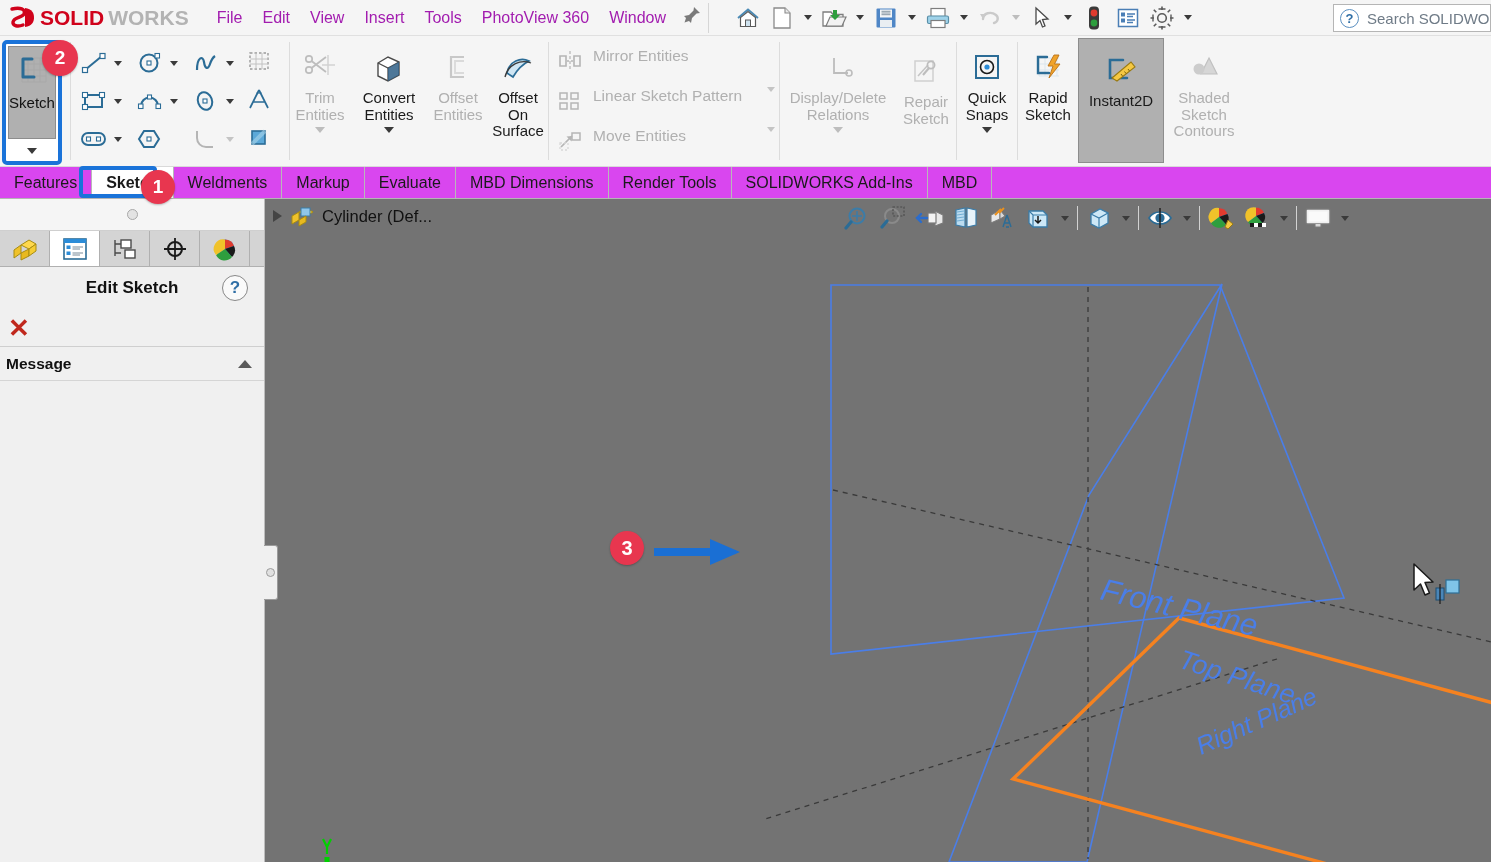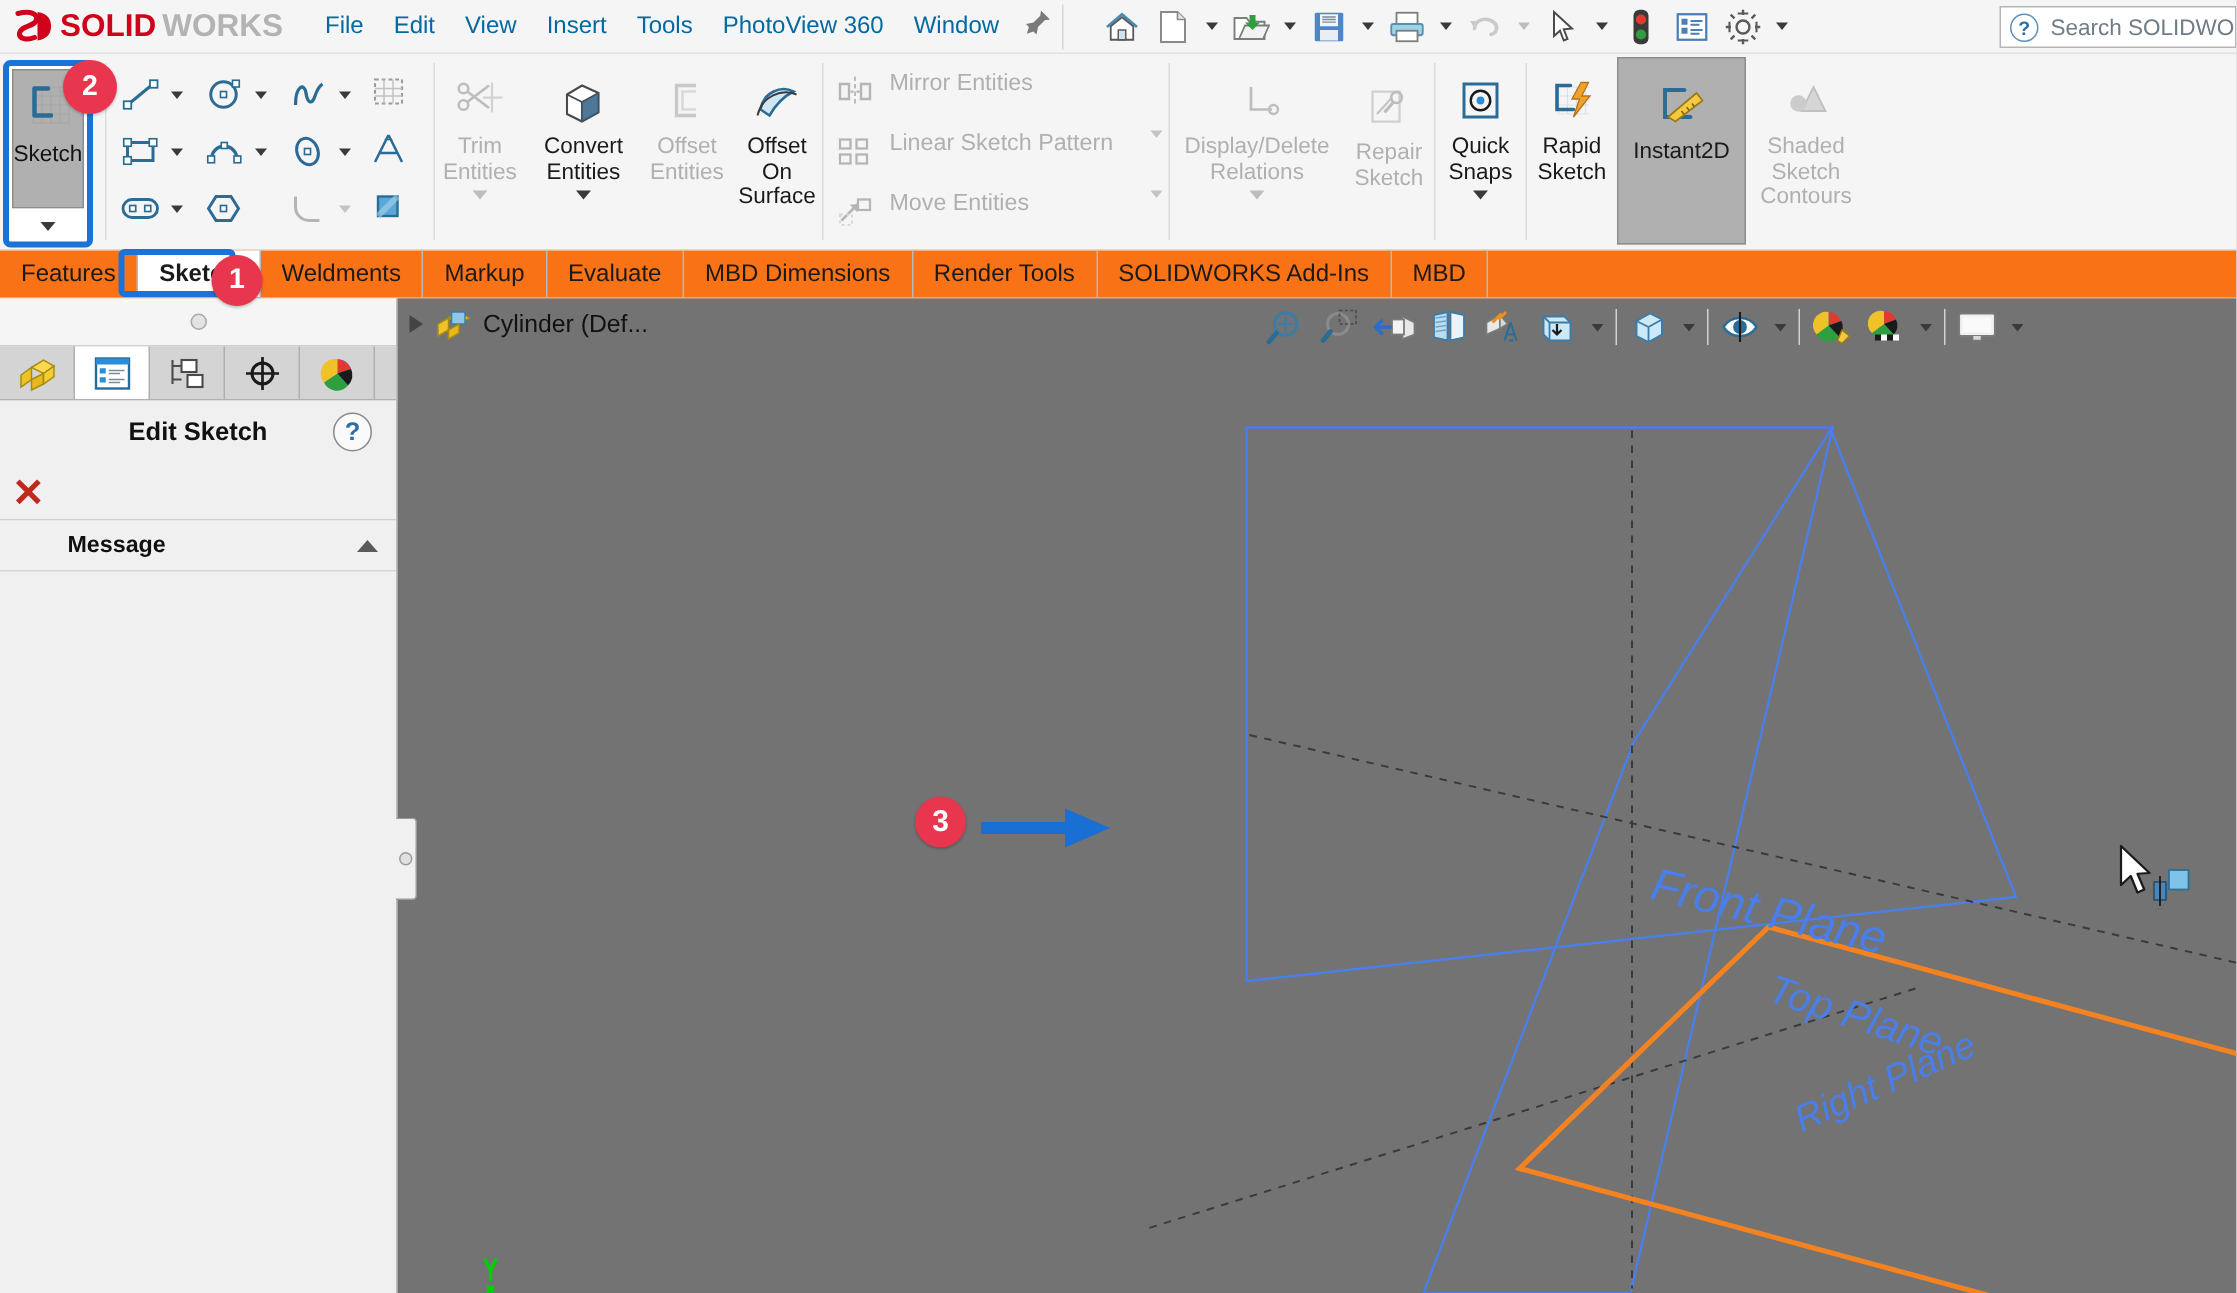--- a/index.html
+++ b/index.html
@@ -20,21 +20,21 @@
   }
   .logo {
     display: flex; align-items: center; gap: 4px;
     margin-left: 6px; margin-right: 18px;
     font-weight: bold; letter-spacing: -0.2px;
   }
   .logo-solid { color: #d0021b; font-size: 21px; font-weight: bold; letter-spacing: 0px; }
   .logo-works { color: #b3b3b3; font-size: 21px; font-weight: bold; letter-spacing: 0px; }
   .menu-items { display: flex; align-items: center; gap: 0px; }
   .menu-item {
-    font-size: 16px; color: #0369a1; padding: 4px 10px; cursor: default;
+    font-size: 16px; color: #a21caf; padding: 4px 10px; cursor: default;
     white-space: nowrap;
   }
   .pin-icon { margin-left: 6px; color: #7a7a7a; font-size: 17px; }
 
   .mb-sep { width: 1px; height: 30px; background: #d6d6d6; margin: 0 6px; }
 
   .mb-tools { display: flex; align-items: center; gap: 0px; margin-left: 16px; }
   .tbtn {
     display: inline-flex; align-items: center; justify-content: center;
     width: 34px; height: 32px; cursor: default;
@@ -127,21 +127,21 @@
   
   .stackgrp { display: flex; flex-direction: column; justify-content: center; padding: 10px 4px 0 6px; gap: 2px; }
   .stackrow { display: flex; align-items: flex-start; gap: 8px; height: 38px; cursor: default; }
   .stackrow .si { width: 30px; height: 28px; display: flex; align-items: center; justify-content: center; }
   .stackrow .slabel { font-size: 15.5px; color: #b0b0b0; white-space: nowrap; }
   .rowcaret { margin-left: auto; }
 
   
   .tabbar {
     position: absolute; left: 0; top: 167px; width: 1491px; height: 32px;
-    background: #f97316; display: flex; align-items: stretch;
+    background: #d946ef; display: flex; align-items: stretch;
     border-bottom: 1px solid #b5b5b5;
   }
   .tab {
     display: flex; align-items: center; padding: 0 14px;
     font-size: 16px; color: #1a1a1a; cursor: default;
     border-right: 1px solid #b8b8b8; white-space: nowrap;
   }
   .tab.active { background: #ffffff; font-weight: bold; }
   #tab-sketch-ring {
     position: absolute; left: 79px; top: 166px; width: 78px; height: 32px;
@@ -180,21 +180,21 @@
   }
   .lp-actions {
     height: 38px; display: flex; align-items: center; padding-left: 8px;
     border-bottom: 1px solid #cfcfcf; background: #f0f0f0;
   }
   .x-close { font-size: 26px; color: #c0281d; font-weight: bold; line-height: 1; cursor: default; }
   .lp-section {
     height: 34px; display: flex; align-items: center; justify-content: space-between;
     padding: 0 12px 0 6px; background: #f0f0f0; border-bottom: 1px solid #d5d5d5;
   }
-  .lp-section b { font-size: 15.5px; color: #111; margin-left: 39px; }
+  .lp-section b { font-size: 15.5px; color: #111; }
   .chev-up {
     width: 0; height: 0; border-left: 7px solid transparent;
     border-right: 7px solid transparent; border-bottom: 8px solid #5a5a5a;
     cursor: default;
   }
   .lp-msg {
     background: #ffffa5; padding: 6px 8px;
     font-size: 15.5px; color: #111; line-height: 1.3;
     border-bottom: 1px solid #e2e28a;
   }

